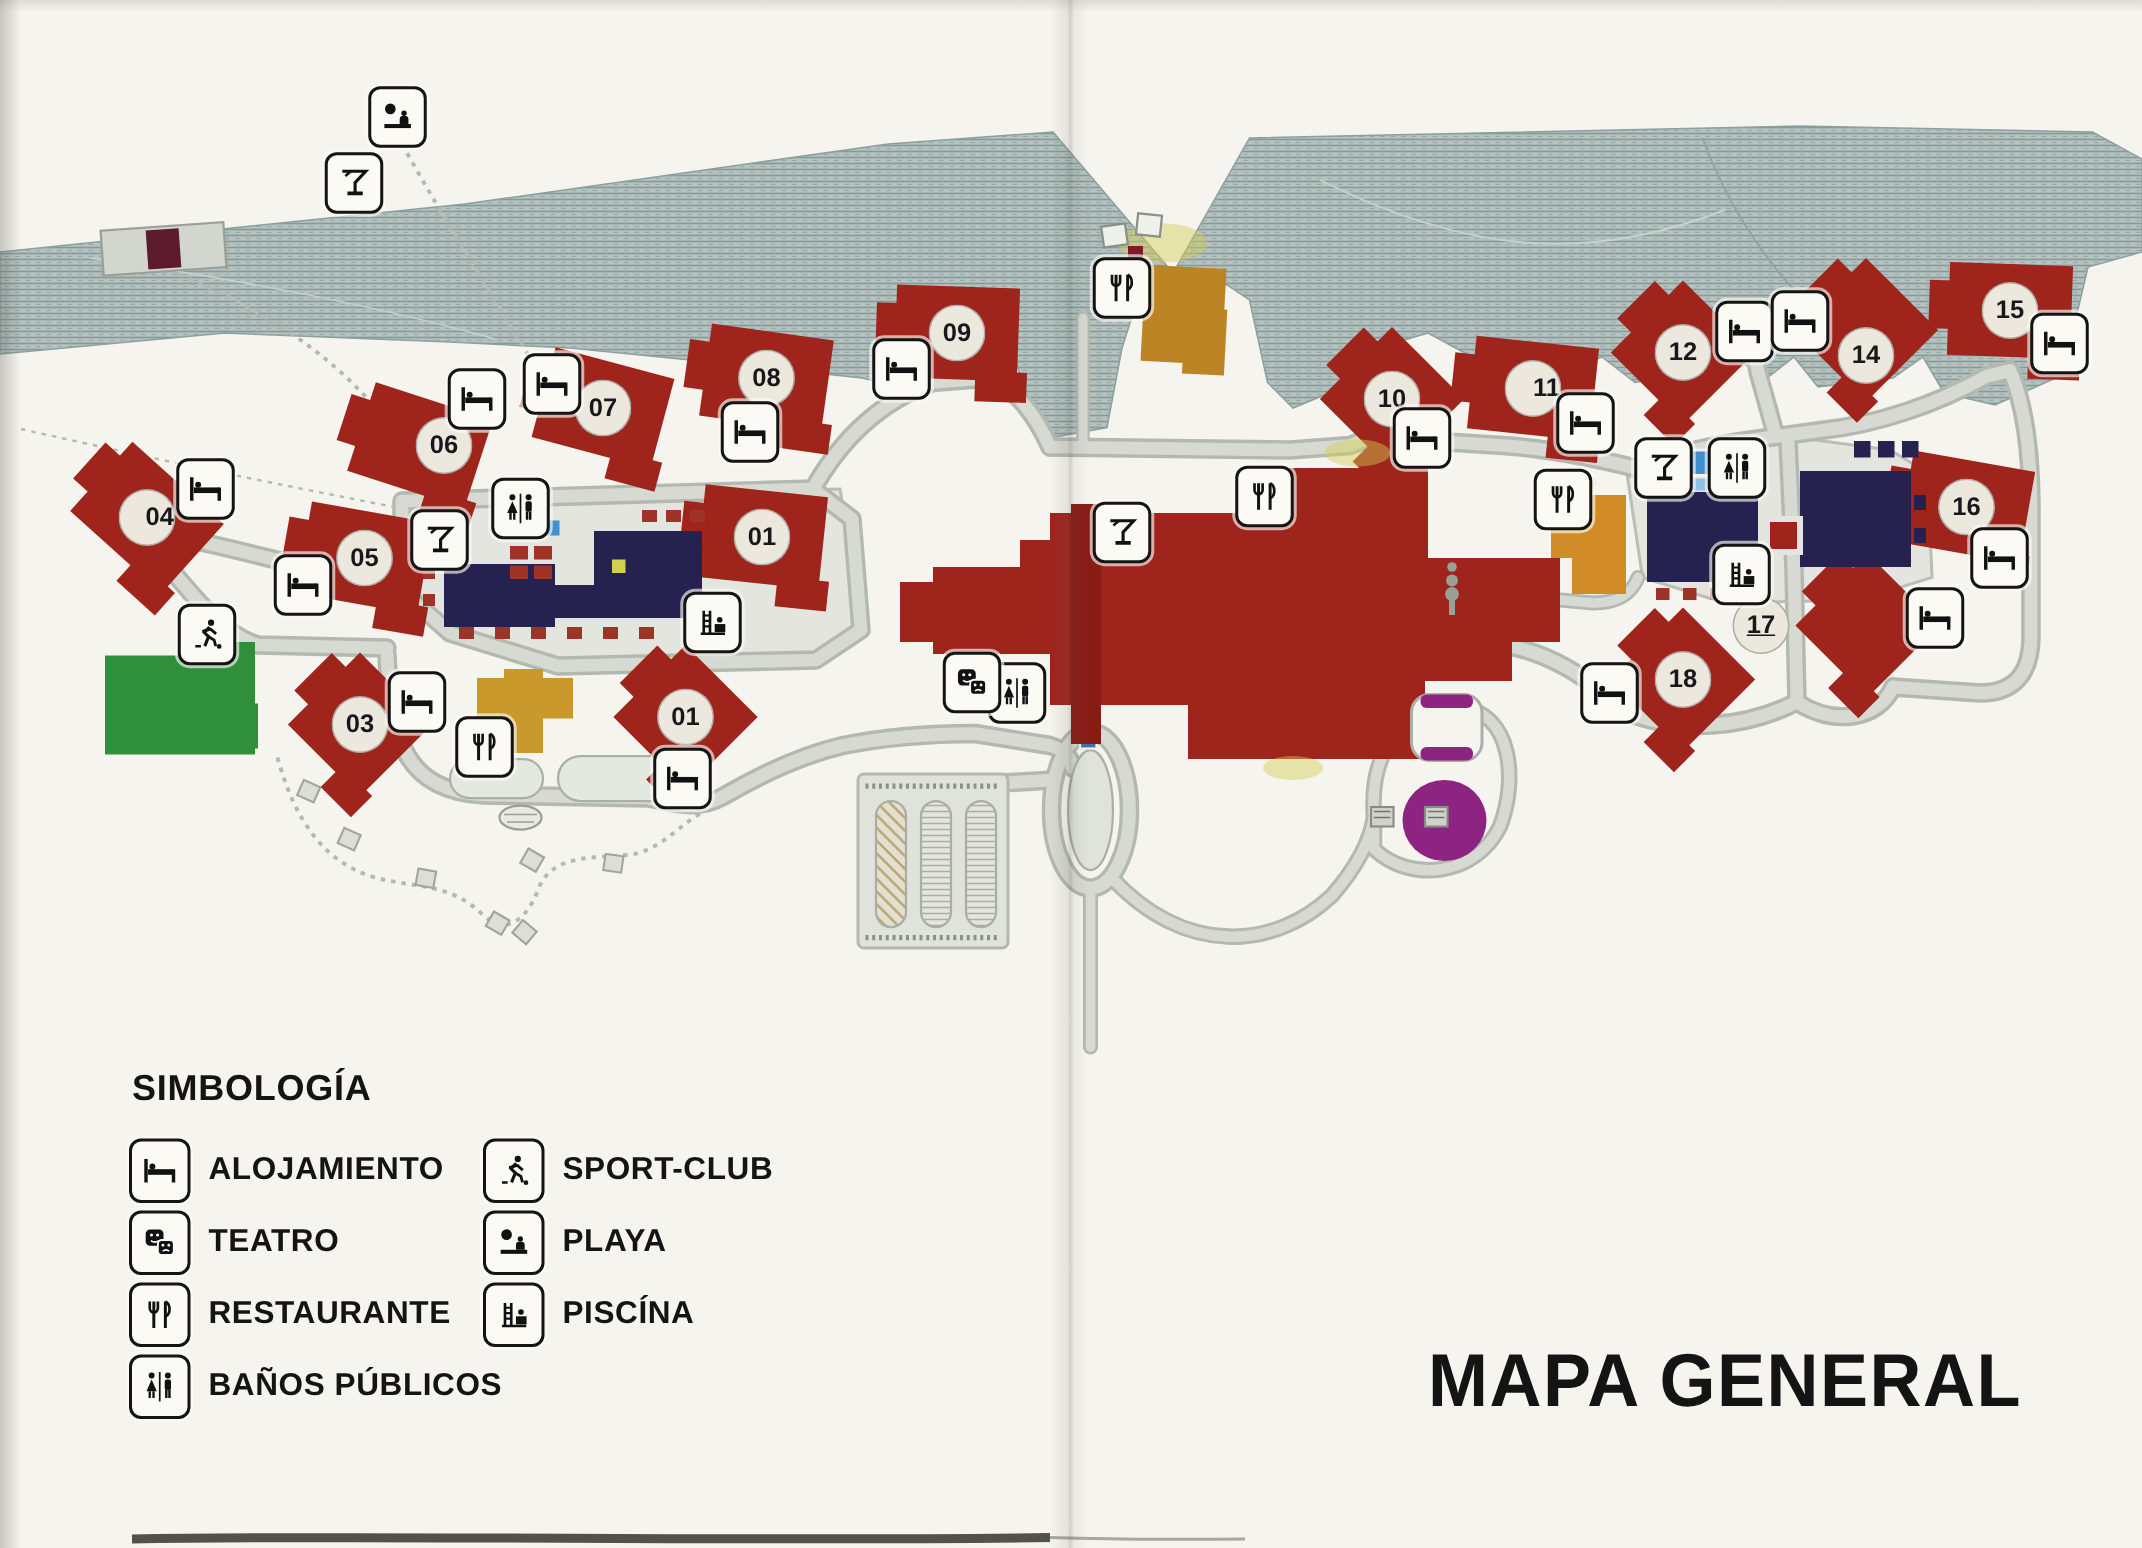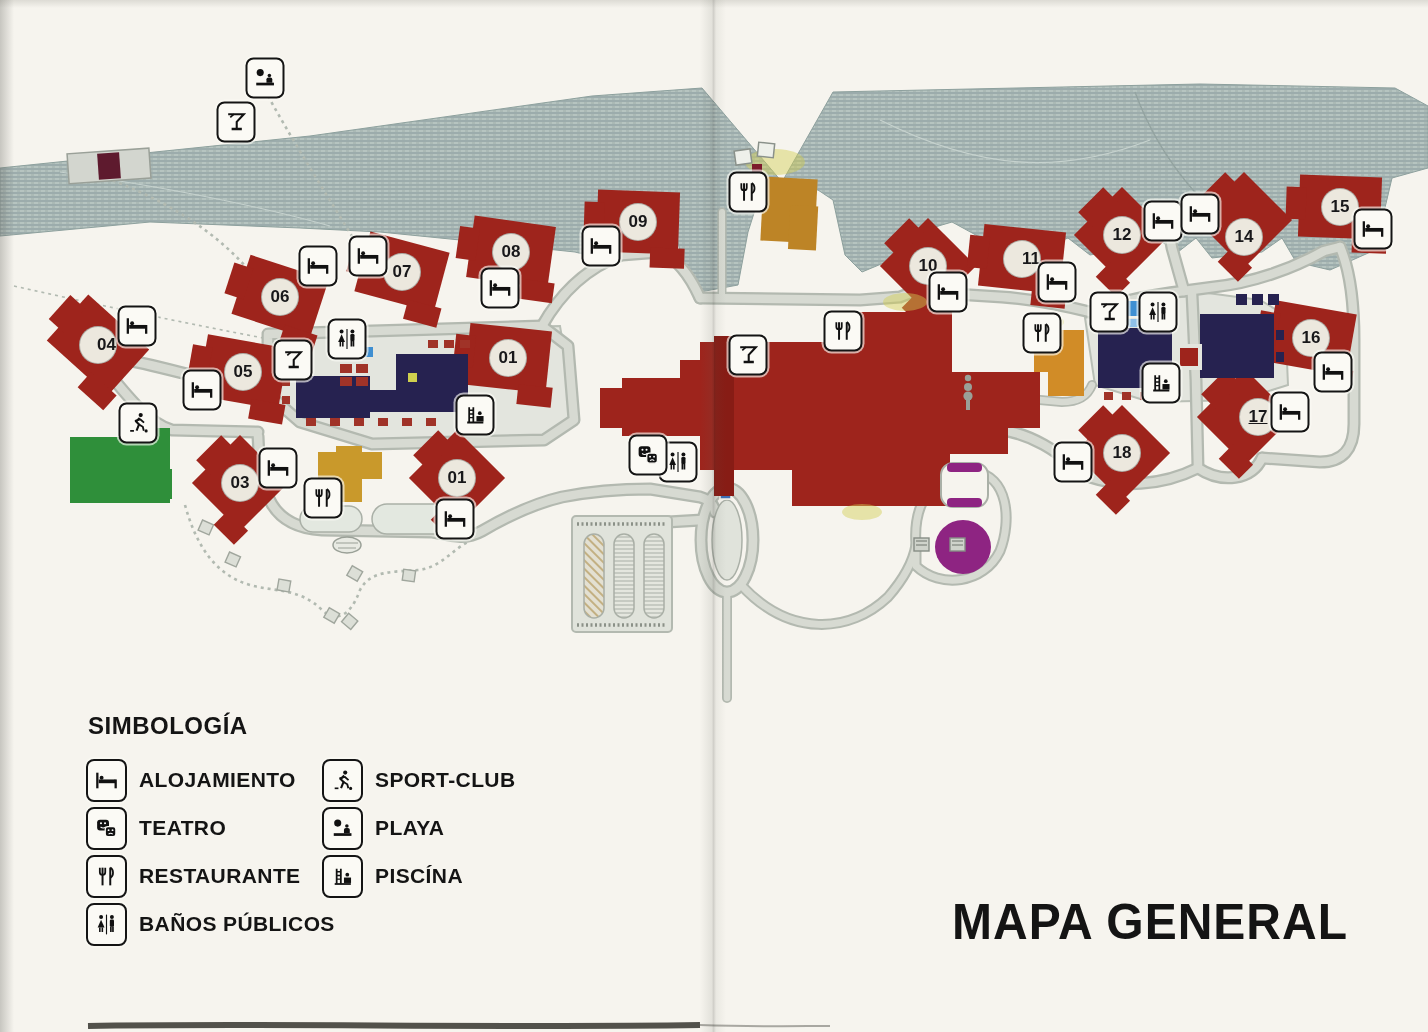--- a/index.html
+++ b/index.html
@@ -403,31 +403,31 @@
   <path d="M88 1026 C250 1023 500 1028 700 1025" stroke="#35342e" stroke-width="6" fill="none" opacity=".85"></path>
   <path d="M700 1025 C760 1027 800 1026 830 1026" stroke="#35342e" stroke-width="2" fill="none" opacity=".4"></path>
 </svg>
 
 <div id="map-canvas">
       <div class="bnum" style="left: 508px; top: 358px;">01</div>
       <div class="bnum" style="left: 457px; top: 478px;">01</div>
       <div class="bnum" style="left: 240px; top: 483px;">03</div>
       <div class="bnum" style="left: 98px; top: 345px; text-align: right;">04</div>
       <div class="bnum" style="left: 243px; top: 372px;">05</div>
-      <div class="bnum" style="left: 280px; top: 297px;">06</div>
+      <div class="bnum" style="left: 296px; top: 297px;">06</div>
       <div class="bnum" style="left: 402px; top: 272px;">07</div>
       <div class="bnum" style="left: 511px; top: 252px;">08</div>
       <div class="bnum" style="left: 638px; top: 222px;">09</div>
       <div class="bnum" style="left: 928px; top: 266px;">10</div>
       <div class="bnum" style="left: 1022px; top: 259px; text-align: right;">11</div>
       <div class="bnum" style="left: 1122px; top: 235px;">12</div>
       <div class="bnum" style="left: 1244px; top: 237px;">14</div>
       <div class="bnum" style="left: 1340px; top: 207px;">15</div>
       <div class="bnum" style="left: 1311px; top: 338px;">16</div>
-      <div class="bnum" style="left: 1258px; top: 417px; text-decoration: underline;">17</div>
+      <div class="bnum" style="left: 1174px; top: 417px; text-decoration: underline;">17</div>
       <div class="bnum" style="left: 1122px; top: 453px;">18</div>
       <div class="badge" style="left: 265px; top: 78px;">
         <svg viewBox="0 0 24 24">
           <use href="#sym-playa" xlink:href="#sym-playa"></use>
         </svg>
       </div>
       <div class="badge" style="left: 236px; top: 122px;">
         <svg viewBox="0 0 24 24">
           <use href="#sym-martini" xlink:href="#sym-martini"></use>
         </svg>

